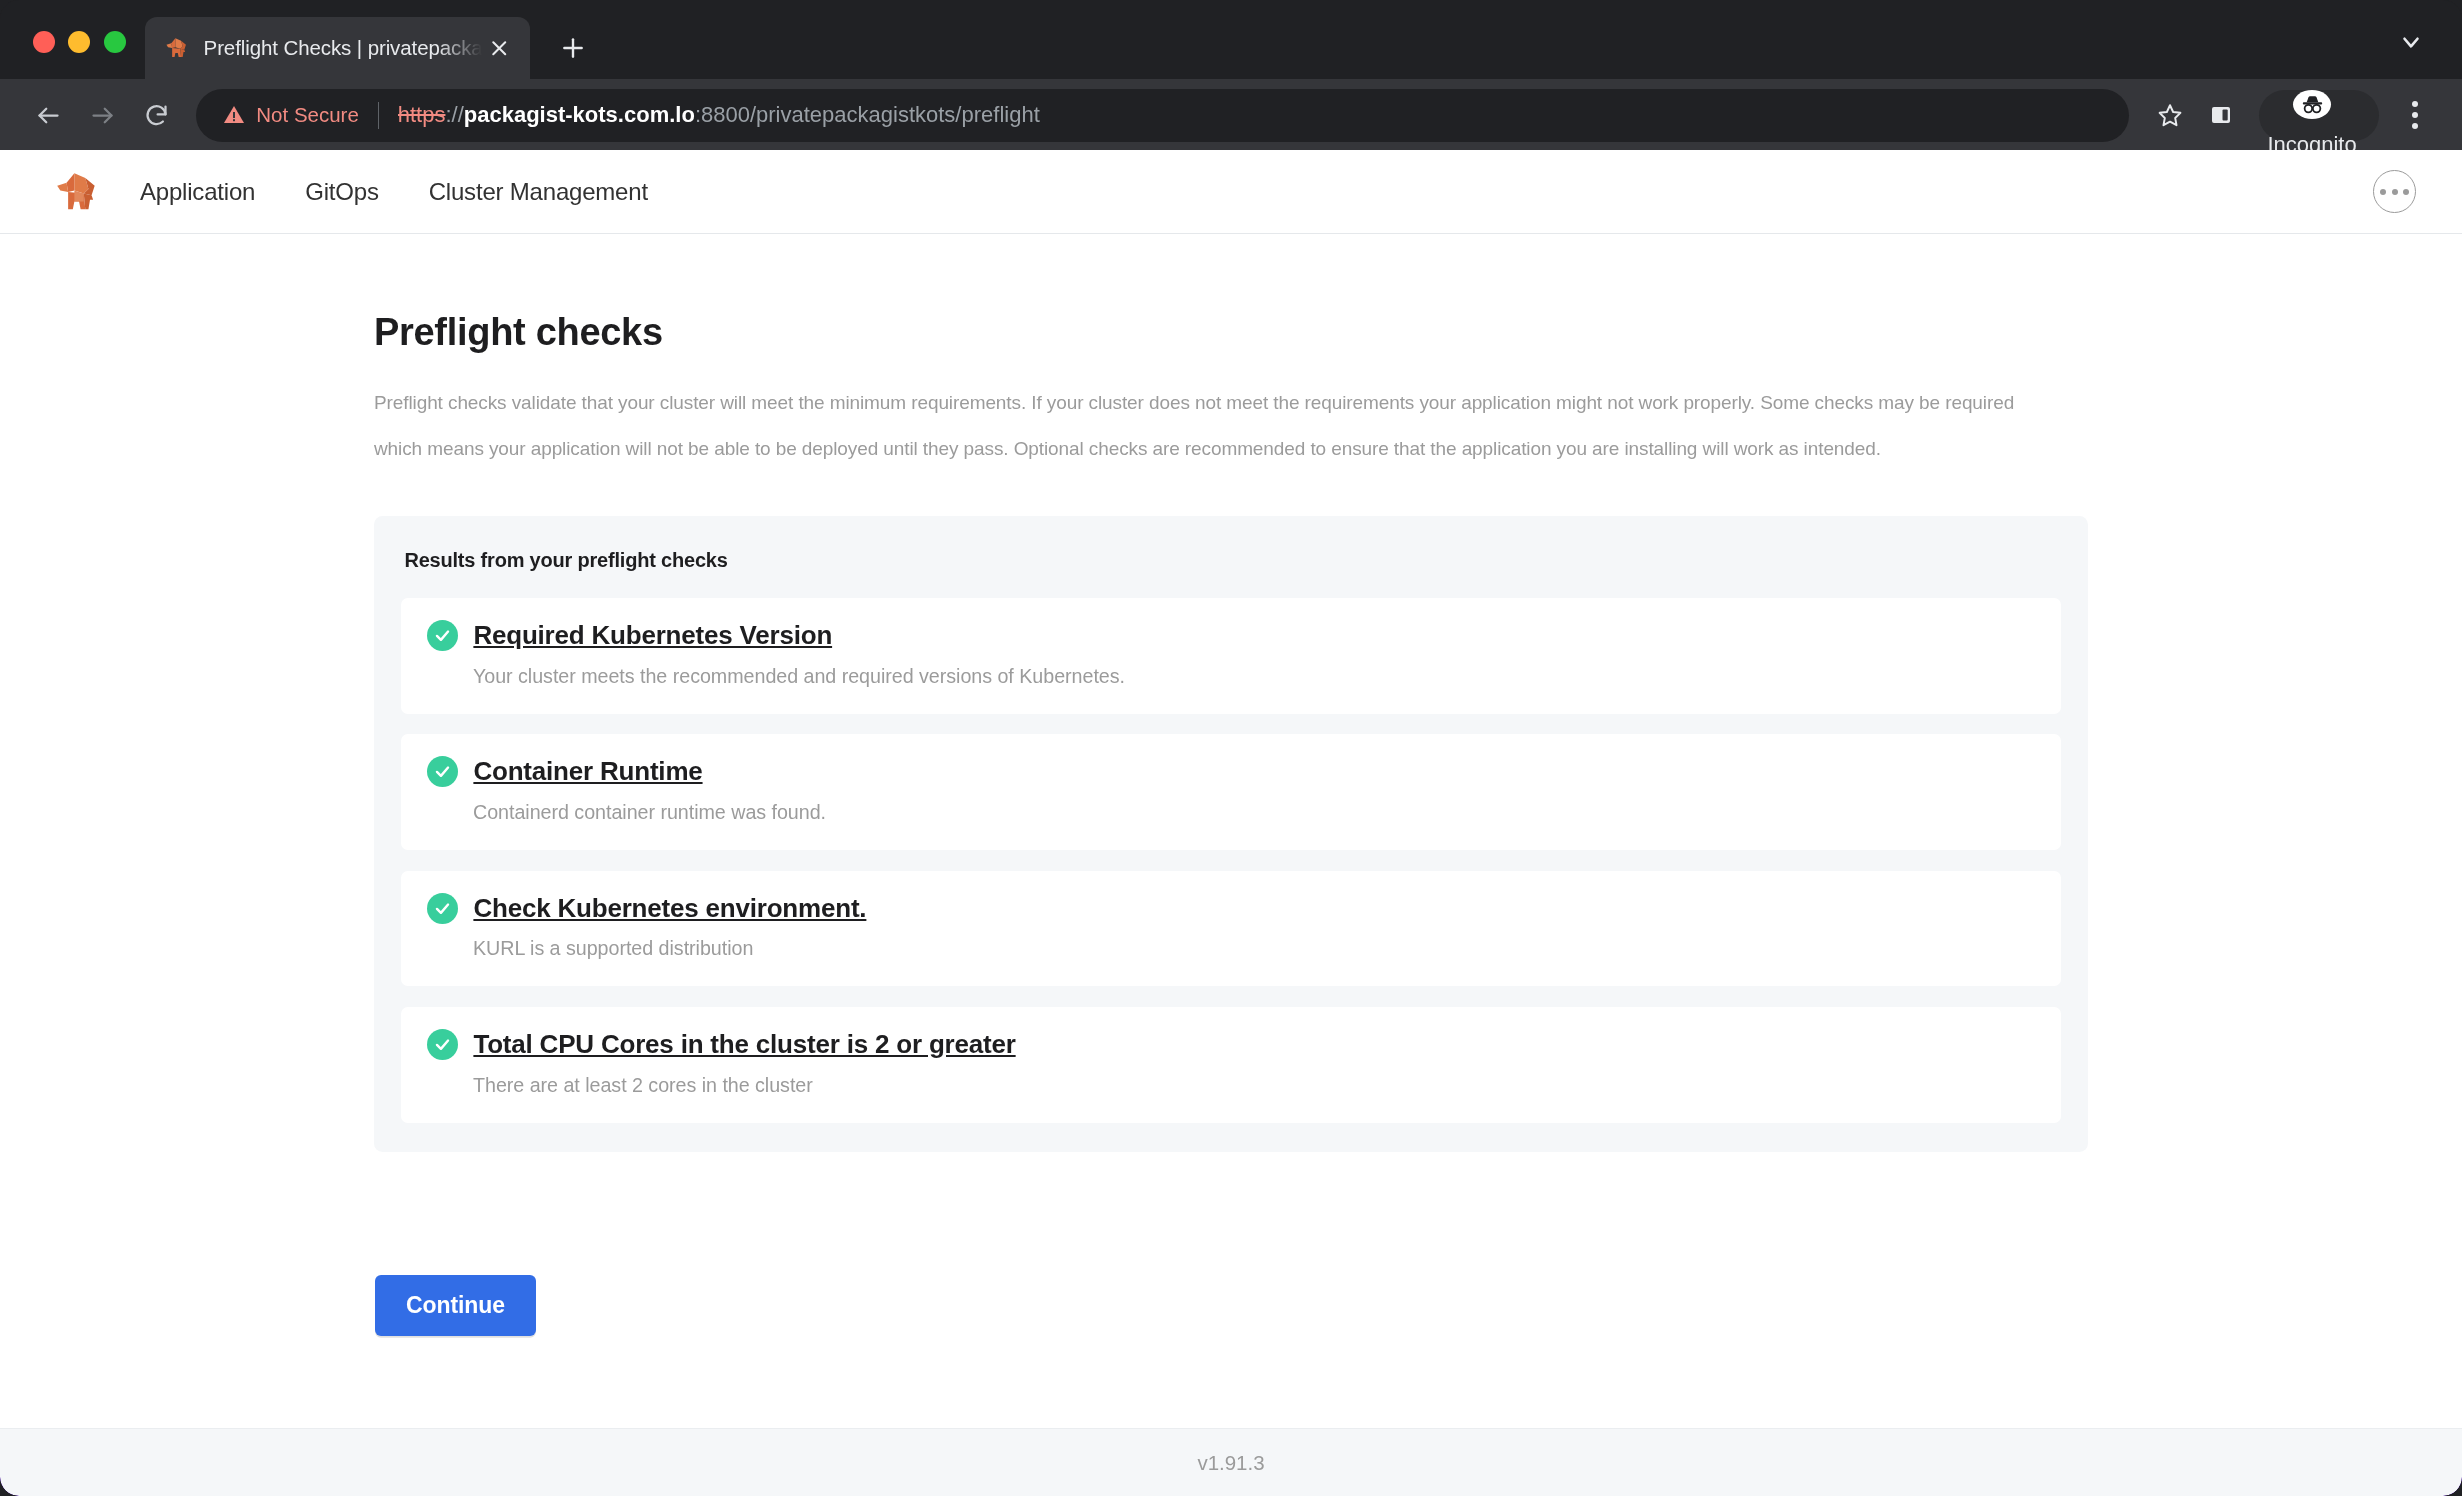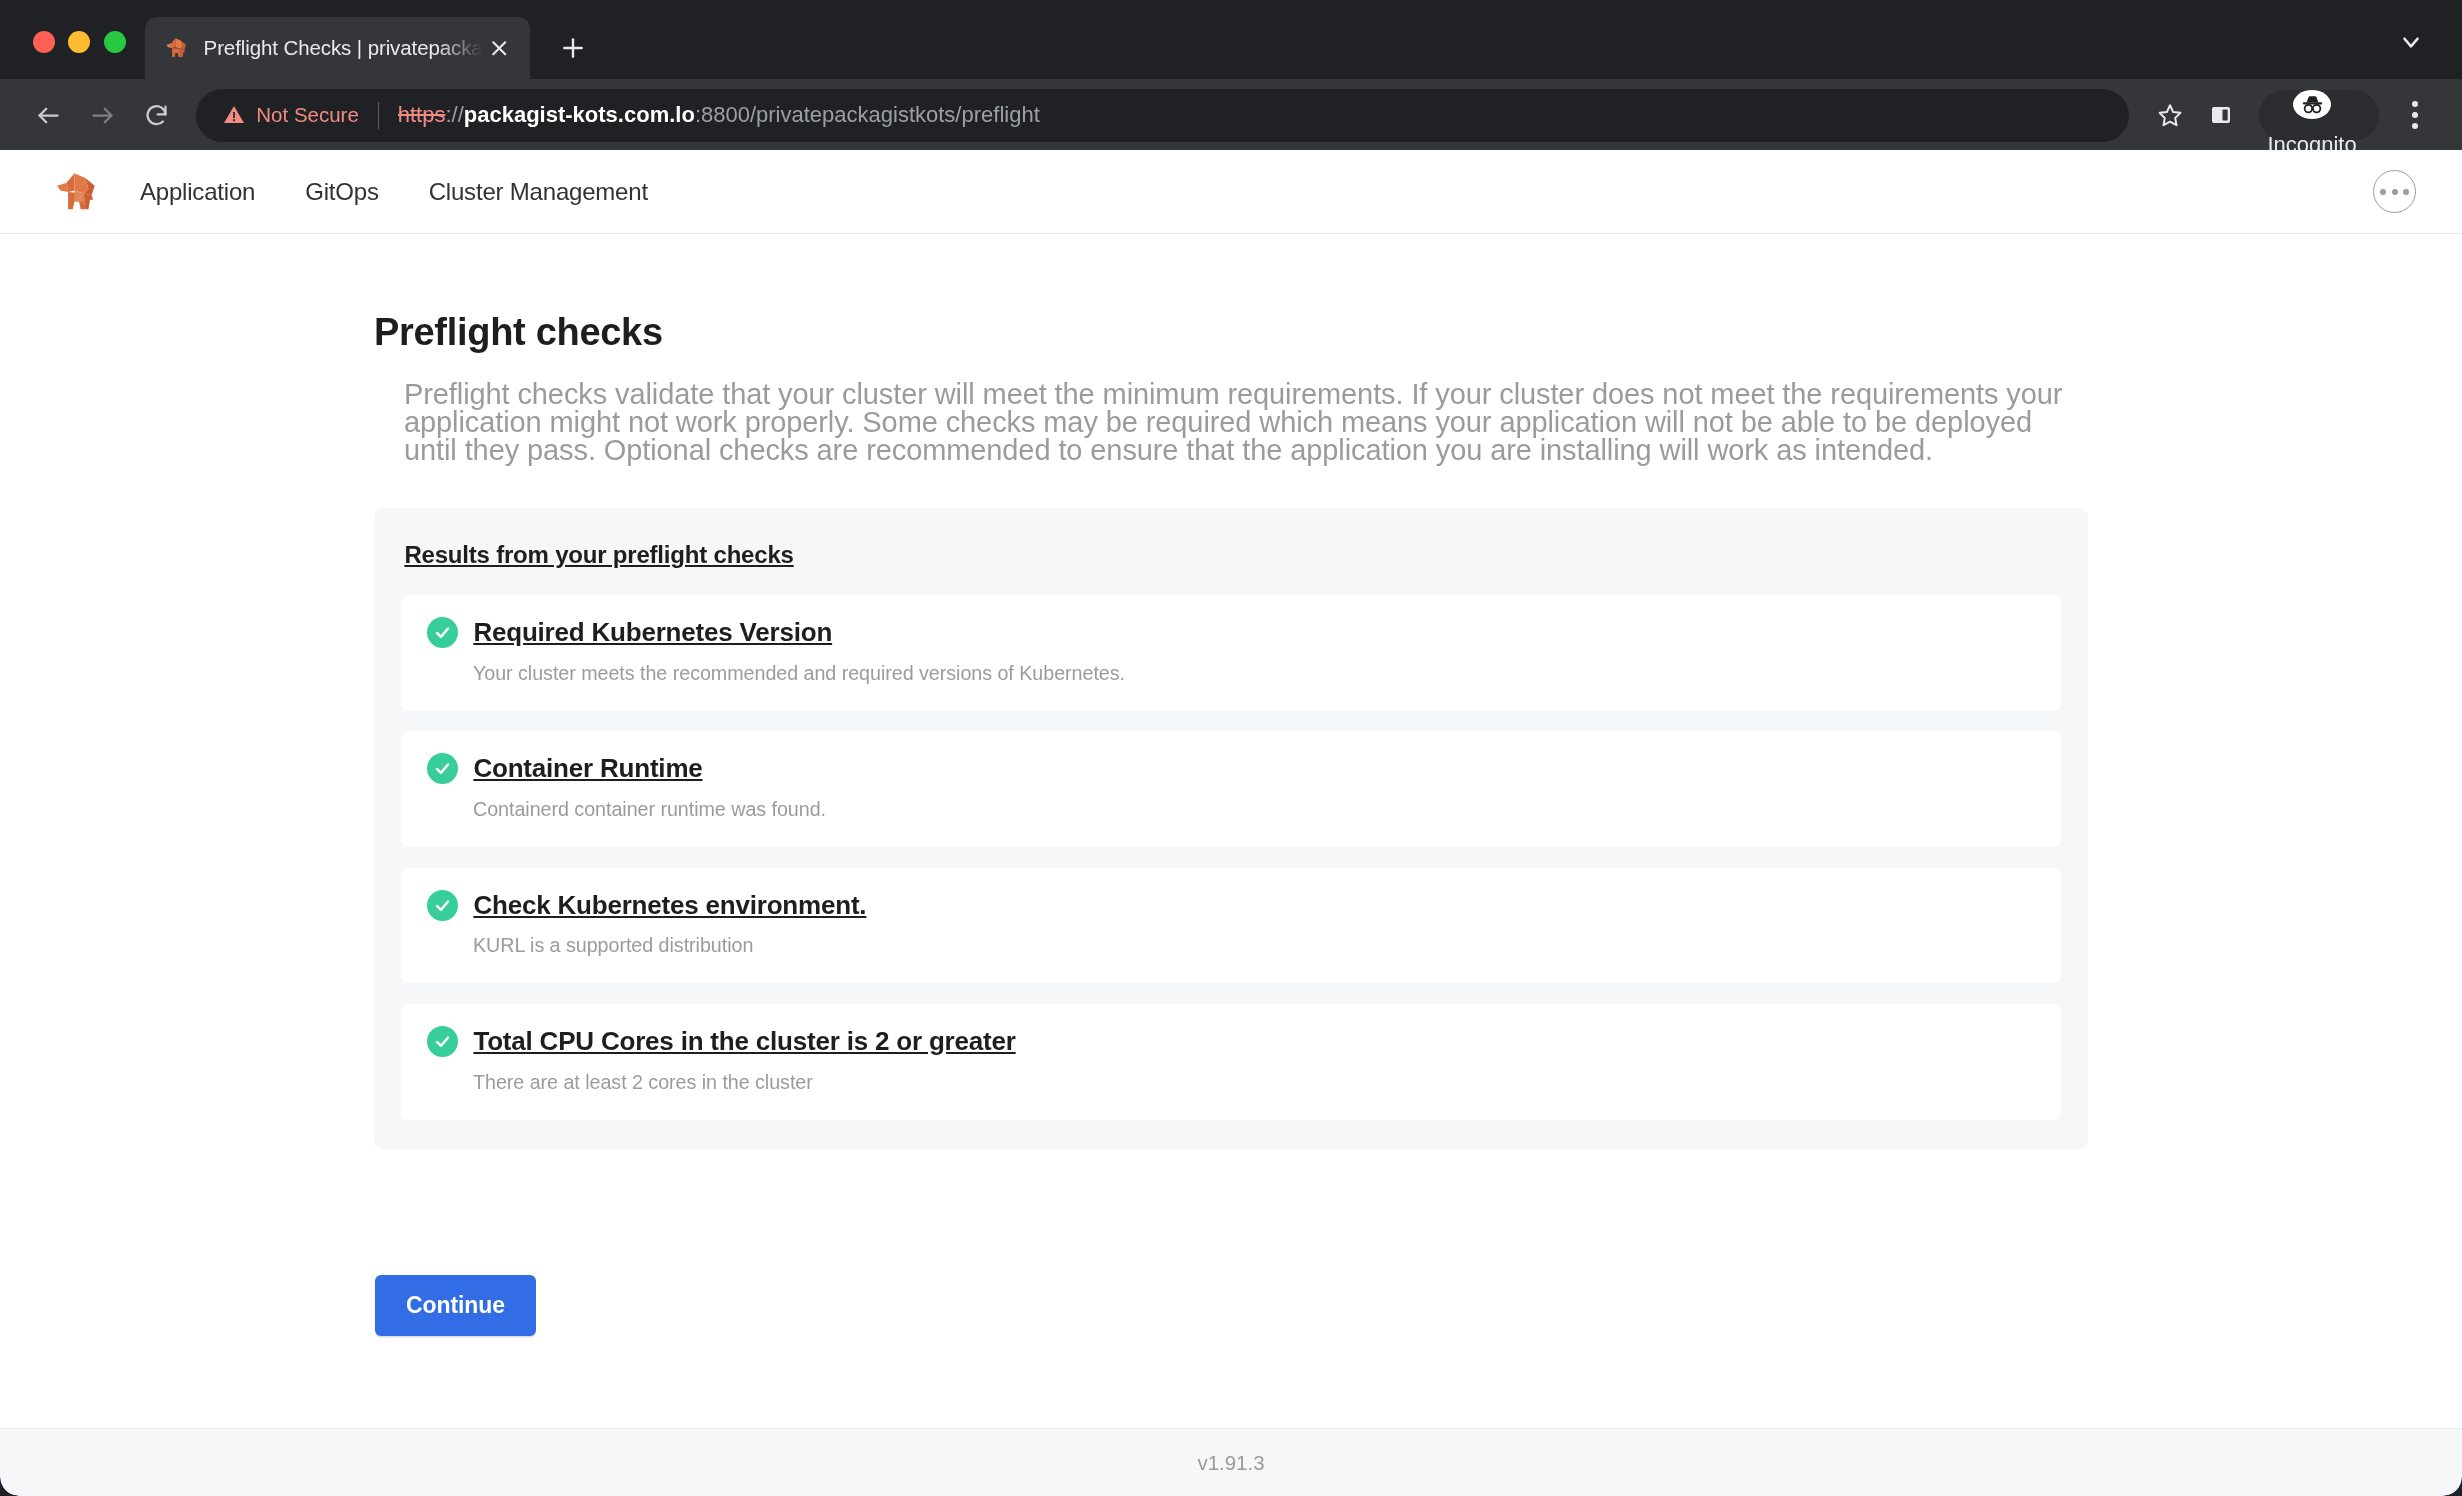--- a/index.html
+++ b/index.html
@@ -238,41 +238,39 @@
     padding-left: 0;
   }
   .page-title {
     font-size: 38px;
     font-weight: bold;
     color: #1E1E20;
     letter-spacing: -0.3px;
     margin-bottom: 26px;
   }
   .page-desc {
-    font-size: 29px;
-    line-height: 28px;
+    font-size: 19px;
+    line-height: 46px;
     color: #9B9B9B;
     letter-spacing: -0.1px;
     max-width: 1689px;
     margin-bottom: 44px;
-    margin-left: 30px;
   }
 
   .results-card {
     background: #F5F7F9;
     border-radius: 8.5px;
     padding: 29px 27px 29px 27px;
   }
   .results-title {
-    font-size: 24px;
+    font-size: 20px;
     font-weight: bold;
     color: #1E1E20;
     letter-spacing: -0.2px;
     margin: 4.3px 0 26px 3.4px;
-    text-decoration: underline;
   }
   .check-row {
     background: #FFFFFF;
     border-radius: 6.8px;
     padding: 22px 26px 26px 26px;
     margin-bottom: 20.5px;
   }
   .check-row:last-child { margin-bottom: 0; }
   .check-head {
     display: flex;

